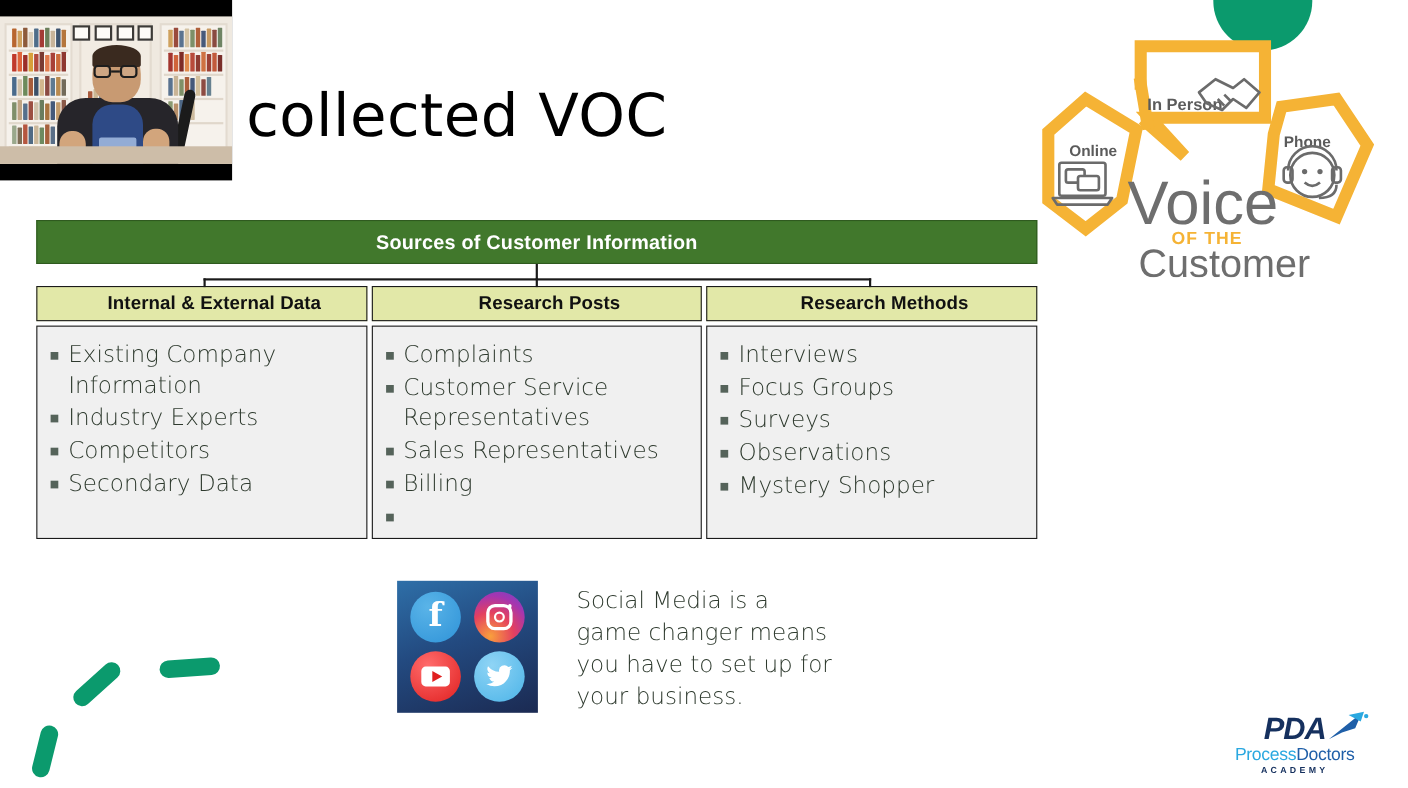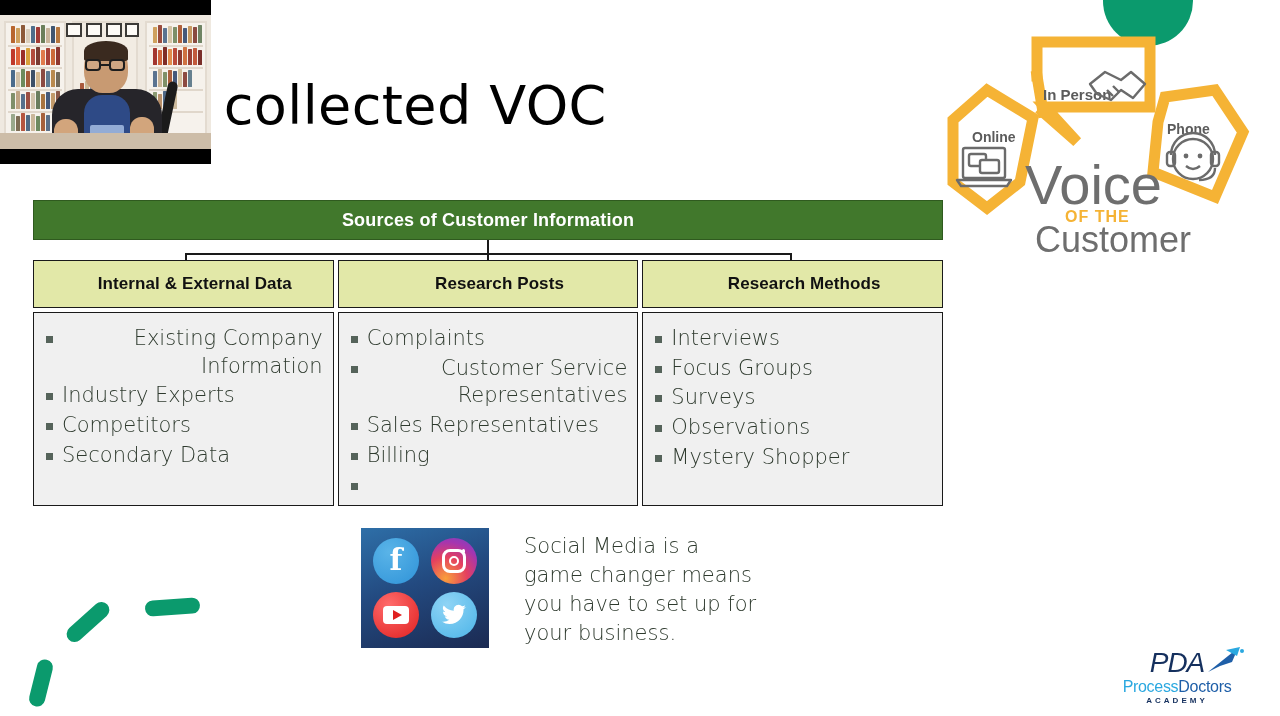--- a/index.html
+++ b/index.html
@@ -193,21 +193,20 @@
     z-index: 5;
   }
   .voc-logo svg { display: block; }
 
   
   .diagram {
     position: absolute;
     left: 33px;
     top: 200px;
     width: 910px;
-    text-align: right;
   }
   .green-bar {
     width: 910px;
     height: 40px;
     background: #41782C;
     border: 1px solid #2f5a1f;
     box-sizing: border-box;
     color: #ffffff;
     font-size: 18px;
     font-weight: bold;
@@ -231,21 +230,21 @@
   .conn-v-c   { left: 454px; top: 13px; width: 1.5px; height: 8px; }
   .conn-v-r   { left: 757px; top: 13px; width: 1.5px; height: 8px; }
 
   .subheader-row {
     display: flex;
     gap: 4px;
     width: 910px;
   }
   .subheader {
     flex: 1;
-    height: 48px;
+    height: 32px;
     background: #E2E8A8;
     border: 1px solid #1a1a1a;
     box-sizing: border-box;
     display: flex;
     align-items: center;
     justify-content: center;
     font-size: 17px;
     font-weight: bold;
     color: #111111;
     letter-spacing: 0.1px;
@@ -381,21 +380,21 @@
     height: 58px;
     text-align: center;
   }
   .pda-top {
     position: relative;
     height: 30px;
   }
   .pda-word {
     font-family: "Liberation Sans", sans-serif;
     font-style: italic;
-    font-weight: normal;
+    font-weight: bold;
     font-size: 28px;
     color: #15305E;
     letter-spacing: -1px;
     line-height: 30px;
   }
   .pda-swoosh { position: absolute; right: -4px; top: -2px; }
   .pda-sub {
     font-family: "Liberation Sans", sans-serif;
     font-weight: normal;
     font-size: 16px;

